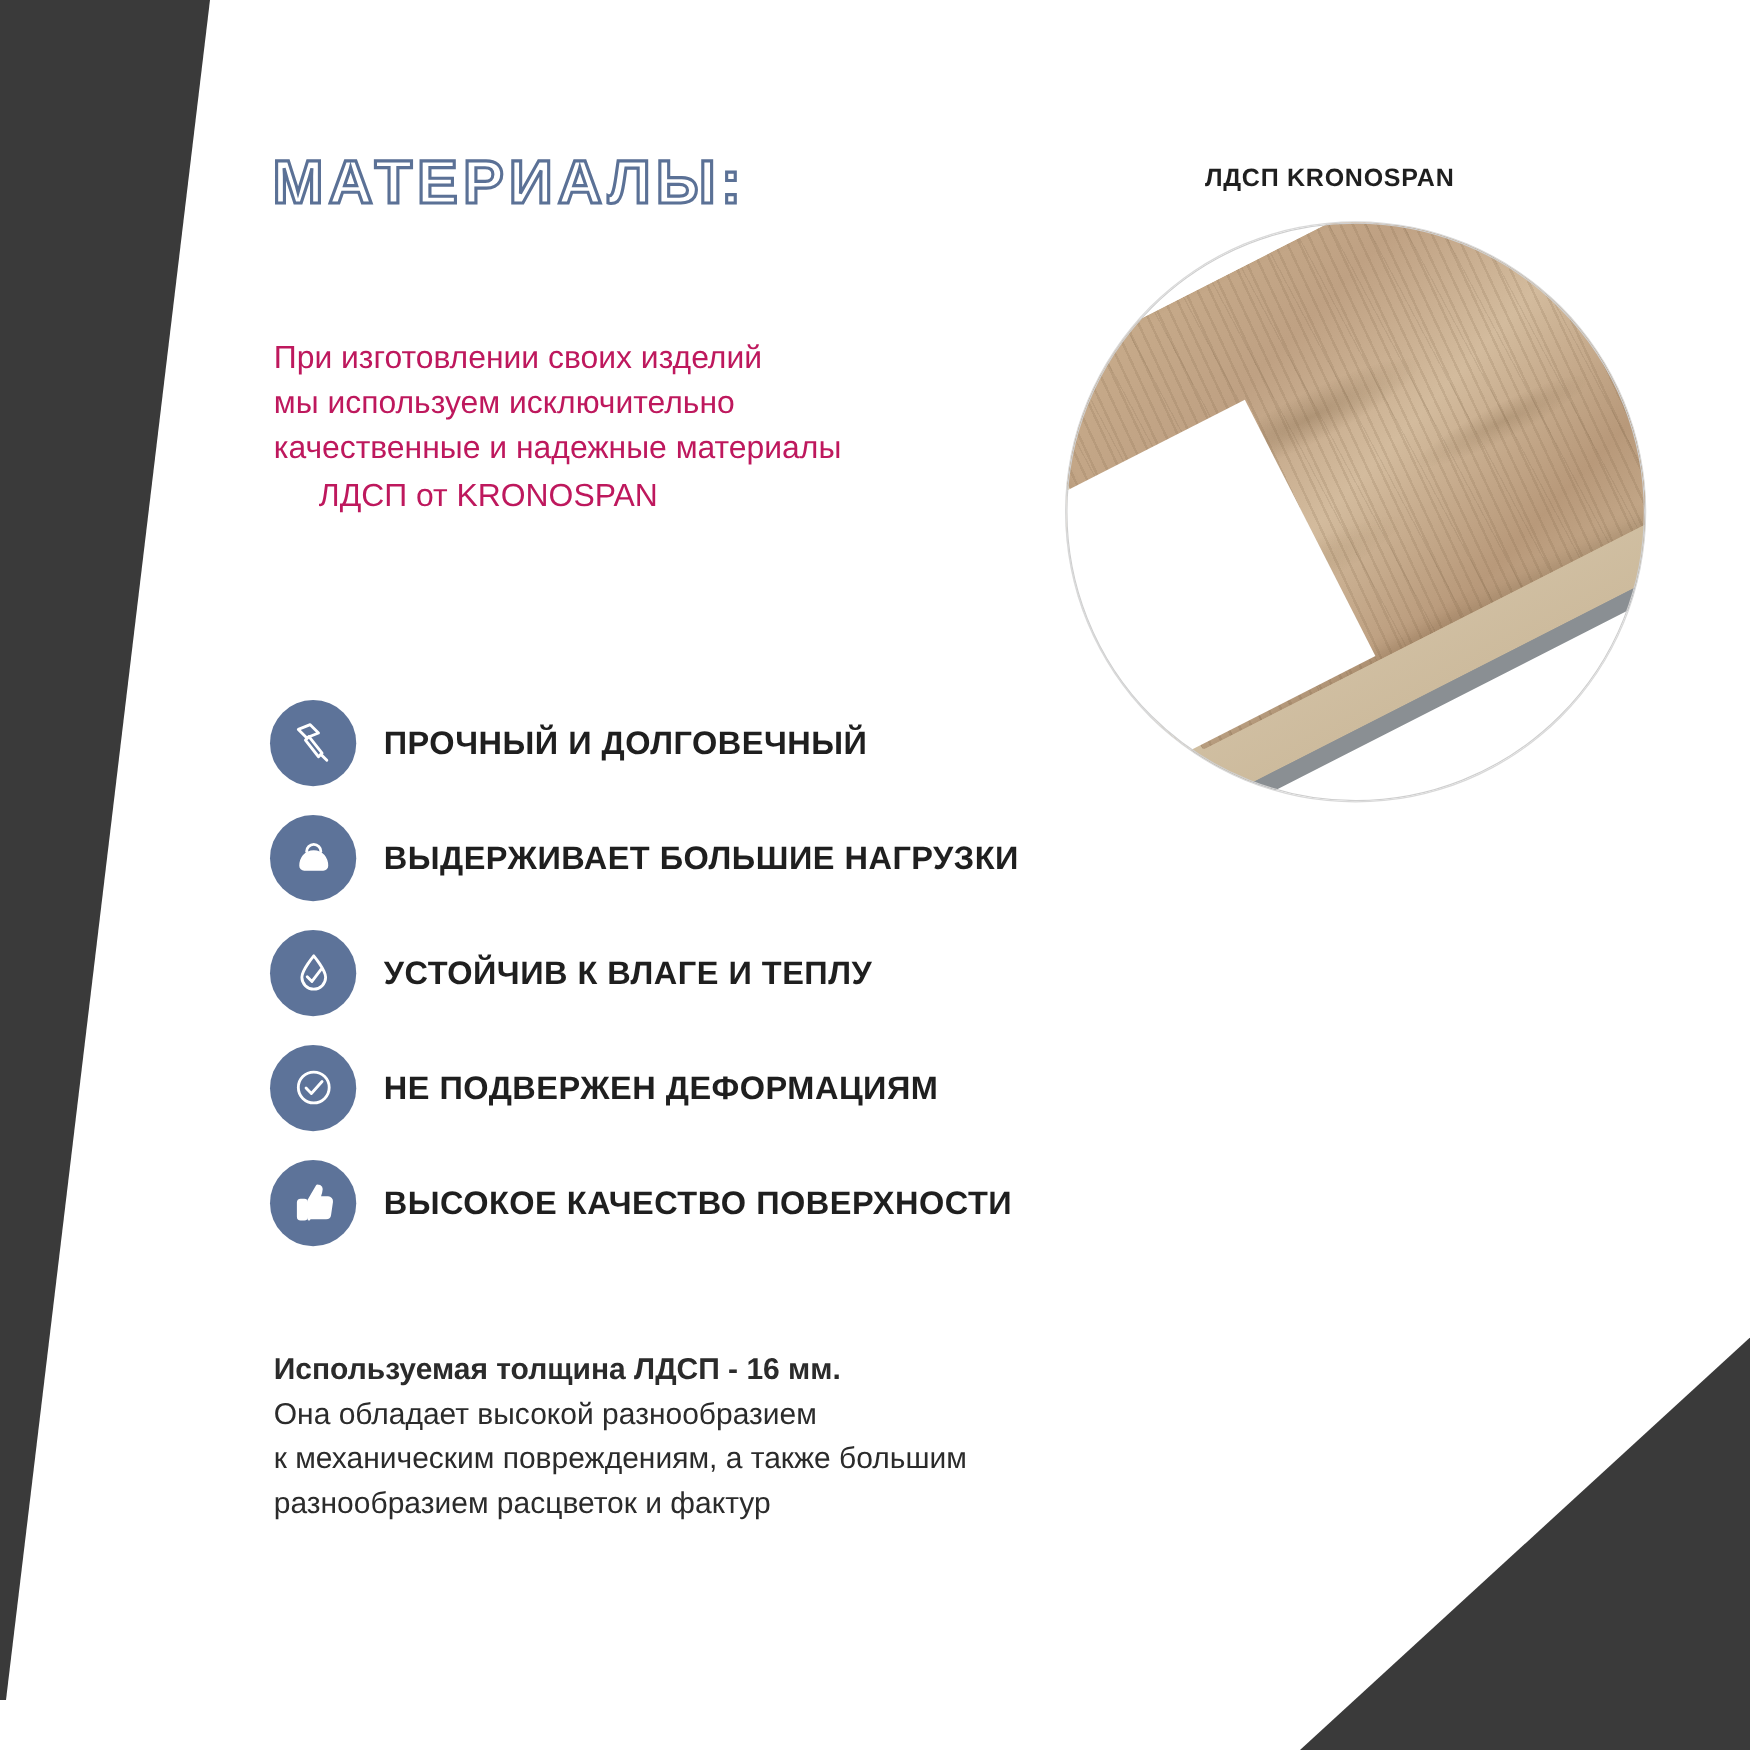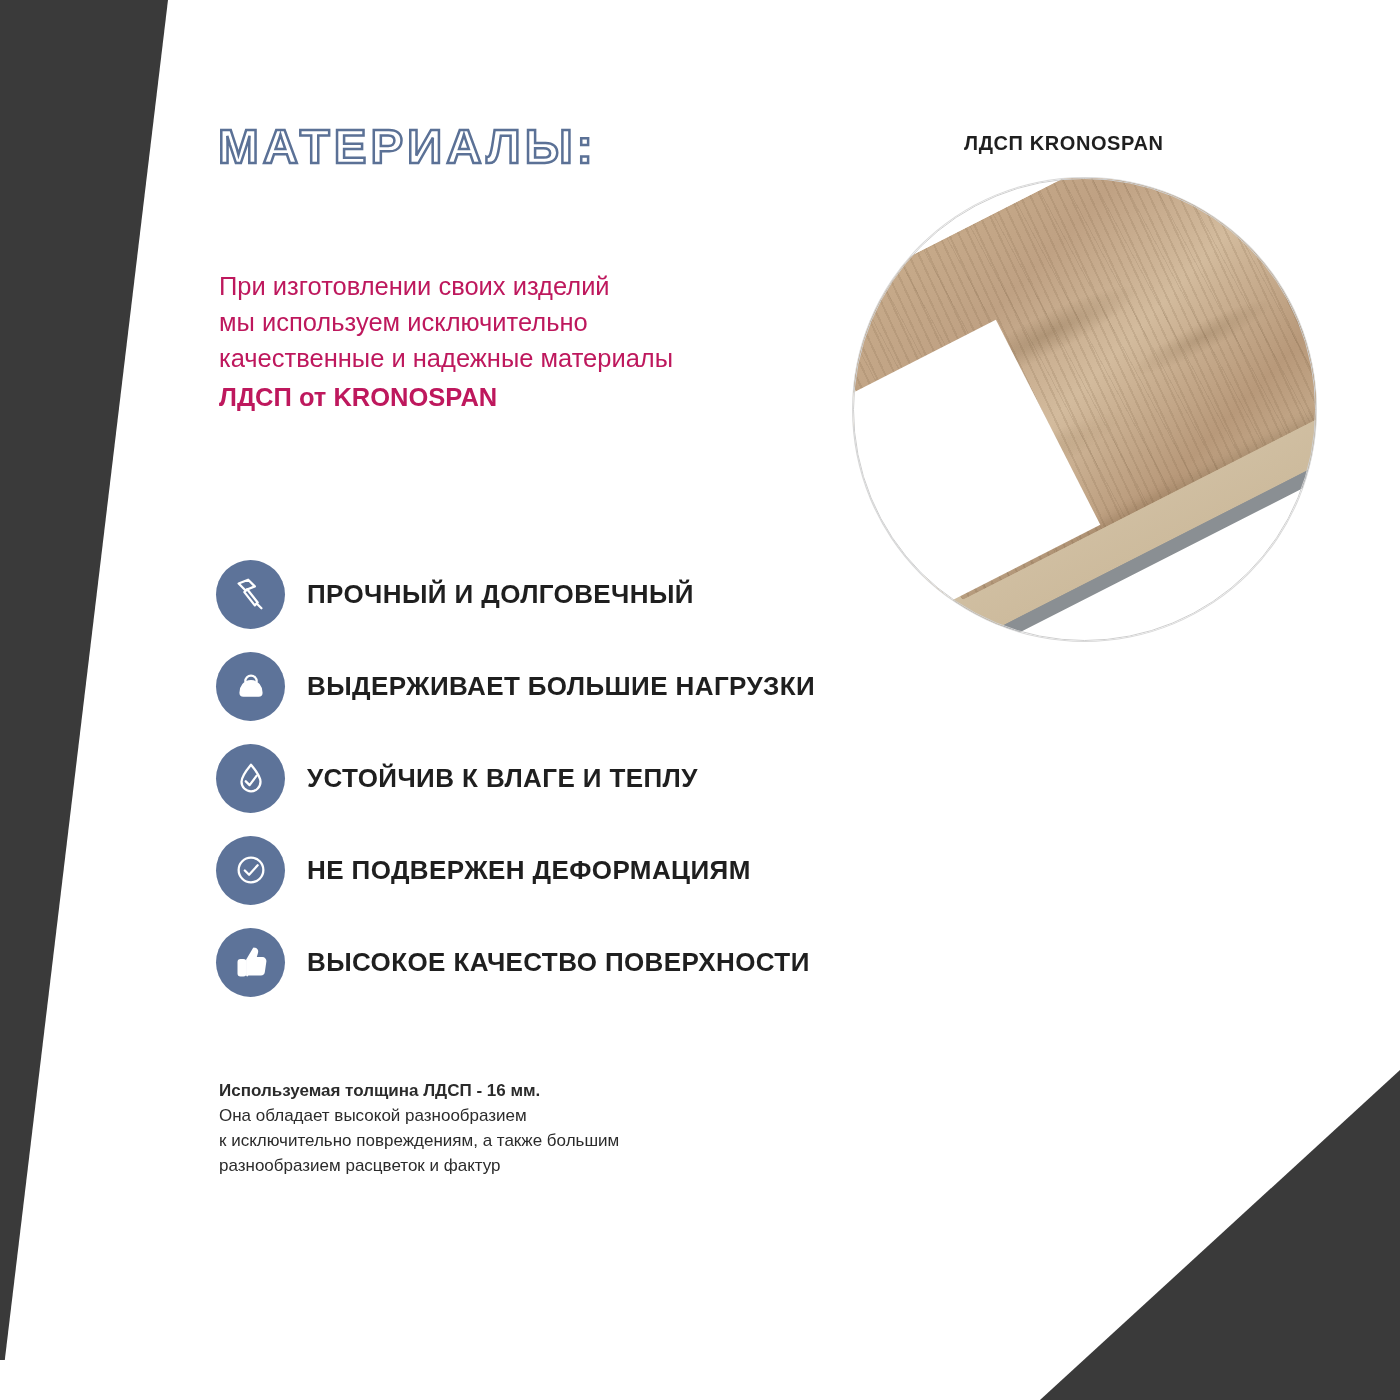--- a/index.html
+++ b/index.html
@@ -40,21 +40,21 @@
     text-stroke:2.5px #5b7196;
     white-space:nowrap;
   }
 
   
   .intro{
     position:absolute;left:219px;top:268px;width:620px;
     font-size:25.5px;line-height:1.42;color:#be185d;
     font-weight:400;
   }
-  .intro .strong{font-weight:700;display:block;margin-top:2px;}
+  .intro .strong{font-weight:400;display:block;margin-top:2px;margin-left:36px;}
 
   
   .features{position:absolute;left:216px;top:548px;width:780px;}
   .feature{
     display:flex;align-items:center;height:92px;
   }
   .badge{
     width:69px;height:69px;border-radius:50%;
     background:#5d7399;
     display:flex;align-items:center;justify-content:center;
@@ -63,21 +63,21 @@
   .badge svg{width:38px;height:38px;display:block;}
   .feature-label{
     margin-left:22px;
     font-size:26px;font-weight:700;letter-spacing:.4px;
     color:#1f1f1f;white-space:nowrap;
   }
 
   
   .bottom{
     position:absolute;left:219px;top:1078px;width:900px;
-    font-size:17px;line-height:1.48;color:#2b2b2b;
+    font-size:24px;line-height:1.48;color:#2b2b2b;
   }
   .bottom .thick{font-weight:700;display:block;}
 
   
   .photo{
     position:absolute;left:853px;top:178px;width:463px;height:463px;
     border-radius:50%;
     background:#ffffff;
     box-shadow:0 0 0 1px #d9d9d9;
     overflow:hidden;
@@ -225,17 +225,17 @@
         </svg>
       </span>
       <span class="feature-label">ВЫСОКОЕ КАЧЕСТВО ПОВЕРХНОСТИ</span>
     </div>
 
   </div>
 
   <div class="bottom">
     <span class="thick">Используемая толщина ЛДСП - 16 мм.</span>
     <span>Она обладает высокой разнообразием</span><br>
-    <span>к исключительно повреждениям, а также большим</span><br>
+    <span>к механическим повреждениям, а также большим</span><br>
     <span>разнообразием расцветок и фактур</span>
   </div>
 
 </div>
 
 </body></html>

